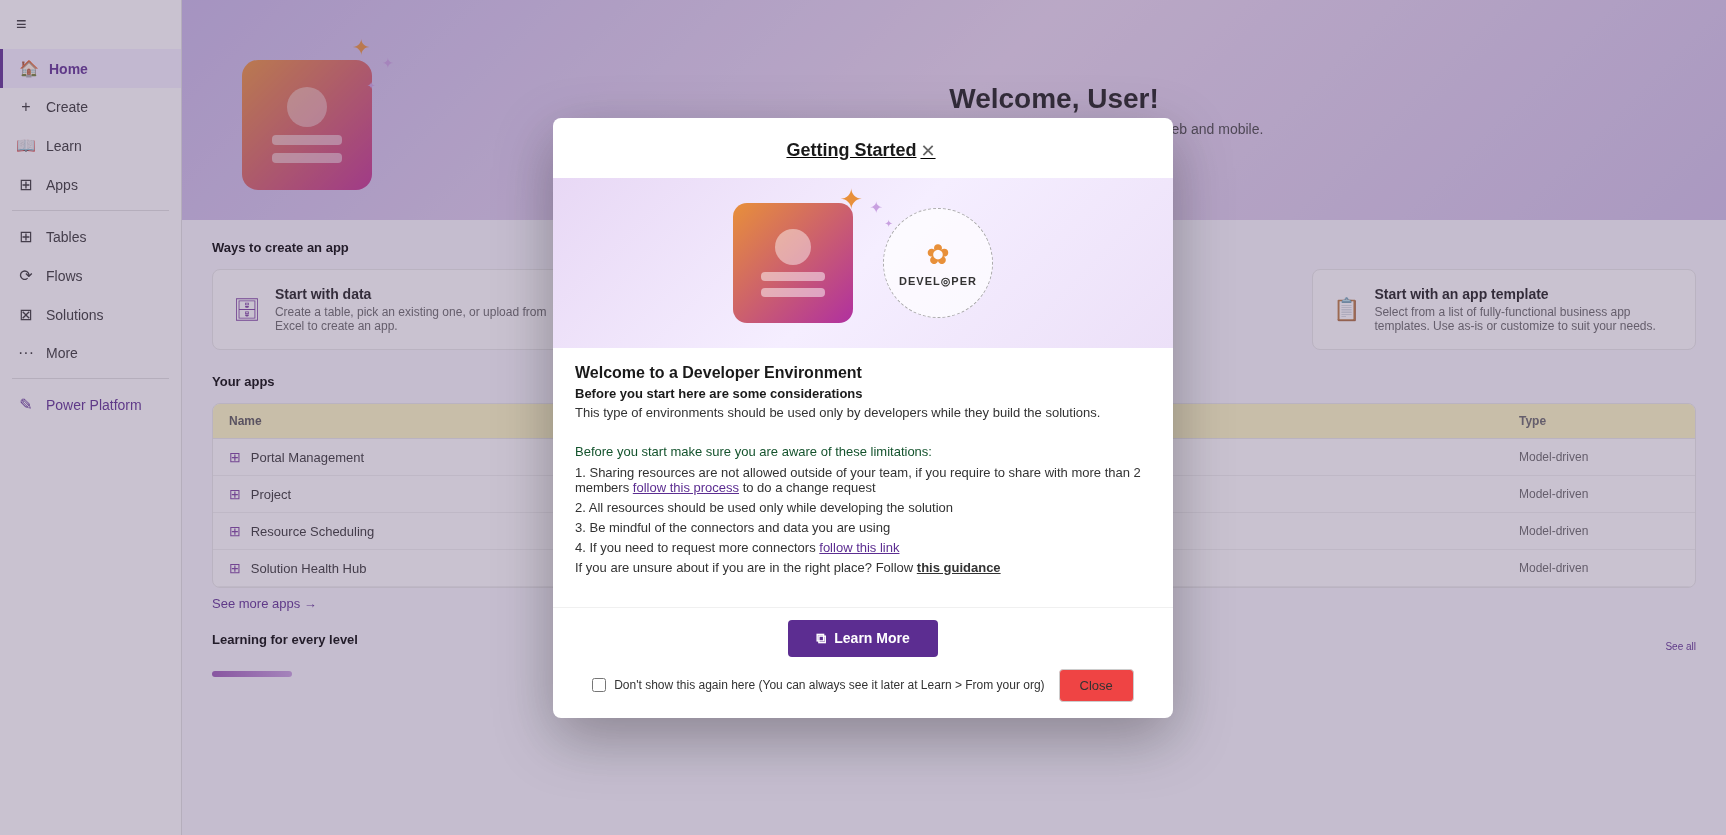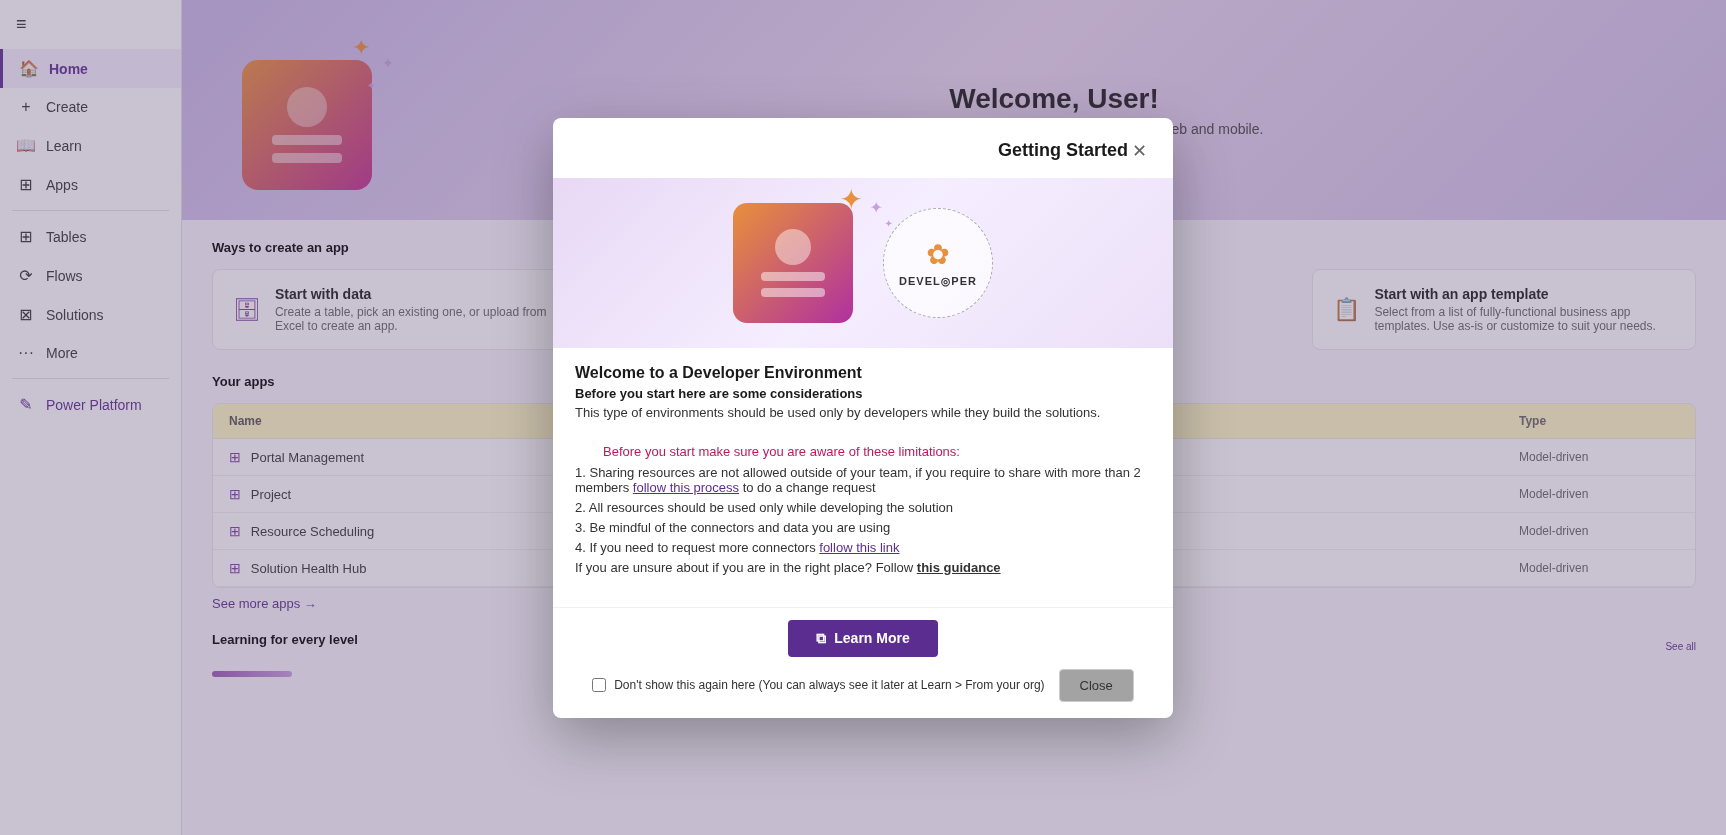--- a/index.html
+++ b/index.html
@@ -172,22 +172,23 @@
       max-height: 640px;
       z-index: 200;
       box-shadow: 0 20px 60px rgba(0,0,0,0.3);
       overflow: hidden;
       display: flex;
       flex-direction: column;
     }
     .modal-header {
       display: flex;
       align-items: center;
-      justify-content: flex-end;
+      justify-content: center;
       padding: 18px 22px 12px;
+      text-decoration: underline;
     }
     .modal-title { font-size: 18px; font-weight: 700; color: #1a1a1a; }
     .modal-close {
       cursor: pointer;
       font-size: 18px;
       color: #666;
       background: none;
       border: none;
       padding: 4px;
     }
@@ -236,21 +237,21 @@
       background: rgba(255,255,255,0.7);
     }
     .dev-logo-icon { font-size: 28px; color: #e8903a; }
     .dev-logo-text { font-size: 11px; font-weight: 700; letter-spacing: 1px; color: #333; margin-top: 4px; }
 
     
     .modal-body { padding: 16px 22px; overflow-y: auto; flex: 1; }
     .modal-welcome-title { font-size: 16px; font-weight: 700; color: #1a1a1a; margin-bottom: 4px; }
     .modal-subtitle { font-size: 13px; font-weight: 600; color: #1a1a1a; margin-bottom: 4px; }
     .modal-intro { font-size: 13px; color: #333; margin-bottom: 24px; }
-    .modal-list-intro { font-size: 13px; color: #be185d; margin-bottom: 6px; margin-left: 28px; }
+    .modal-list-intro { font-size: 13px; color: #14532d; margin-bottom: 6px; }
     .modal-list { list-style: none; padding: 0; margin-bottom: 0; }
     .modal-list li { font-size: 13px; color: #333; margin-bottom: 5px; padding-left: 0; counter-increment: list-counter; }
     .modal-list { counter-reset: list-counter; }
     .modal-list li::before { content: counter(list-counter) ". "; }
     .modal-link { color: #5c2d91; text-decoration: underline; cursor: pointer; }
     .modal-guidance { font-size: 13px; color: #333; margin-bottom: 16px; }
     .modal-guidance-link { color: #333; font-weight: 700; text-decoration: underline; cursor: pointer; }
 
     
     .modal-footer {
@@ -272,21 +273,21 @@
       cursor: pointer;
       display: flex;
       align-items: center;
       gap: 8px;
     }
     .footer-bottom { display: flex; align-items: center; gap: 14px; width: 100%; justify-content: center; }
     .checkbox-wrapper { display: flex; align-items: center; gap: 8px; }
     .modal-checkbox { width: 14px; height: 14px; border: 1.5px solid #666; cursor: pointer; }
     .checkbox-label { font-size: 12px; color: #333; }
     .btn-close {
-      background: #a3a3a3;
+      background: #ef4444;
       color: #333;
       border: 1px solid #ccc;
       border-radius: 4px;
       padding: 8px 20px;
       font-size: 13px;
       cursor: pointer;
     }
   </style>
 </head>
 <body>

